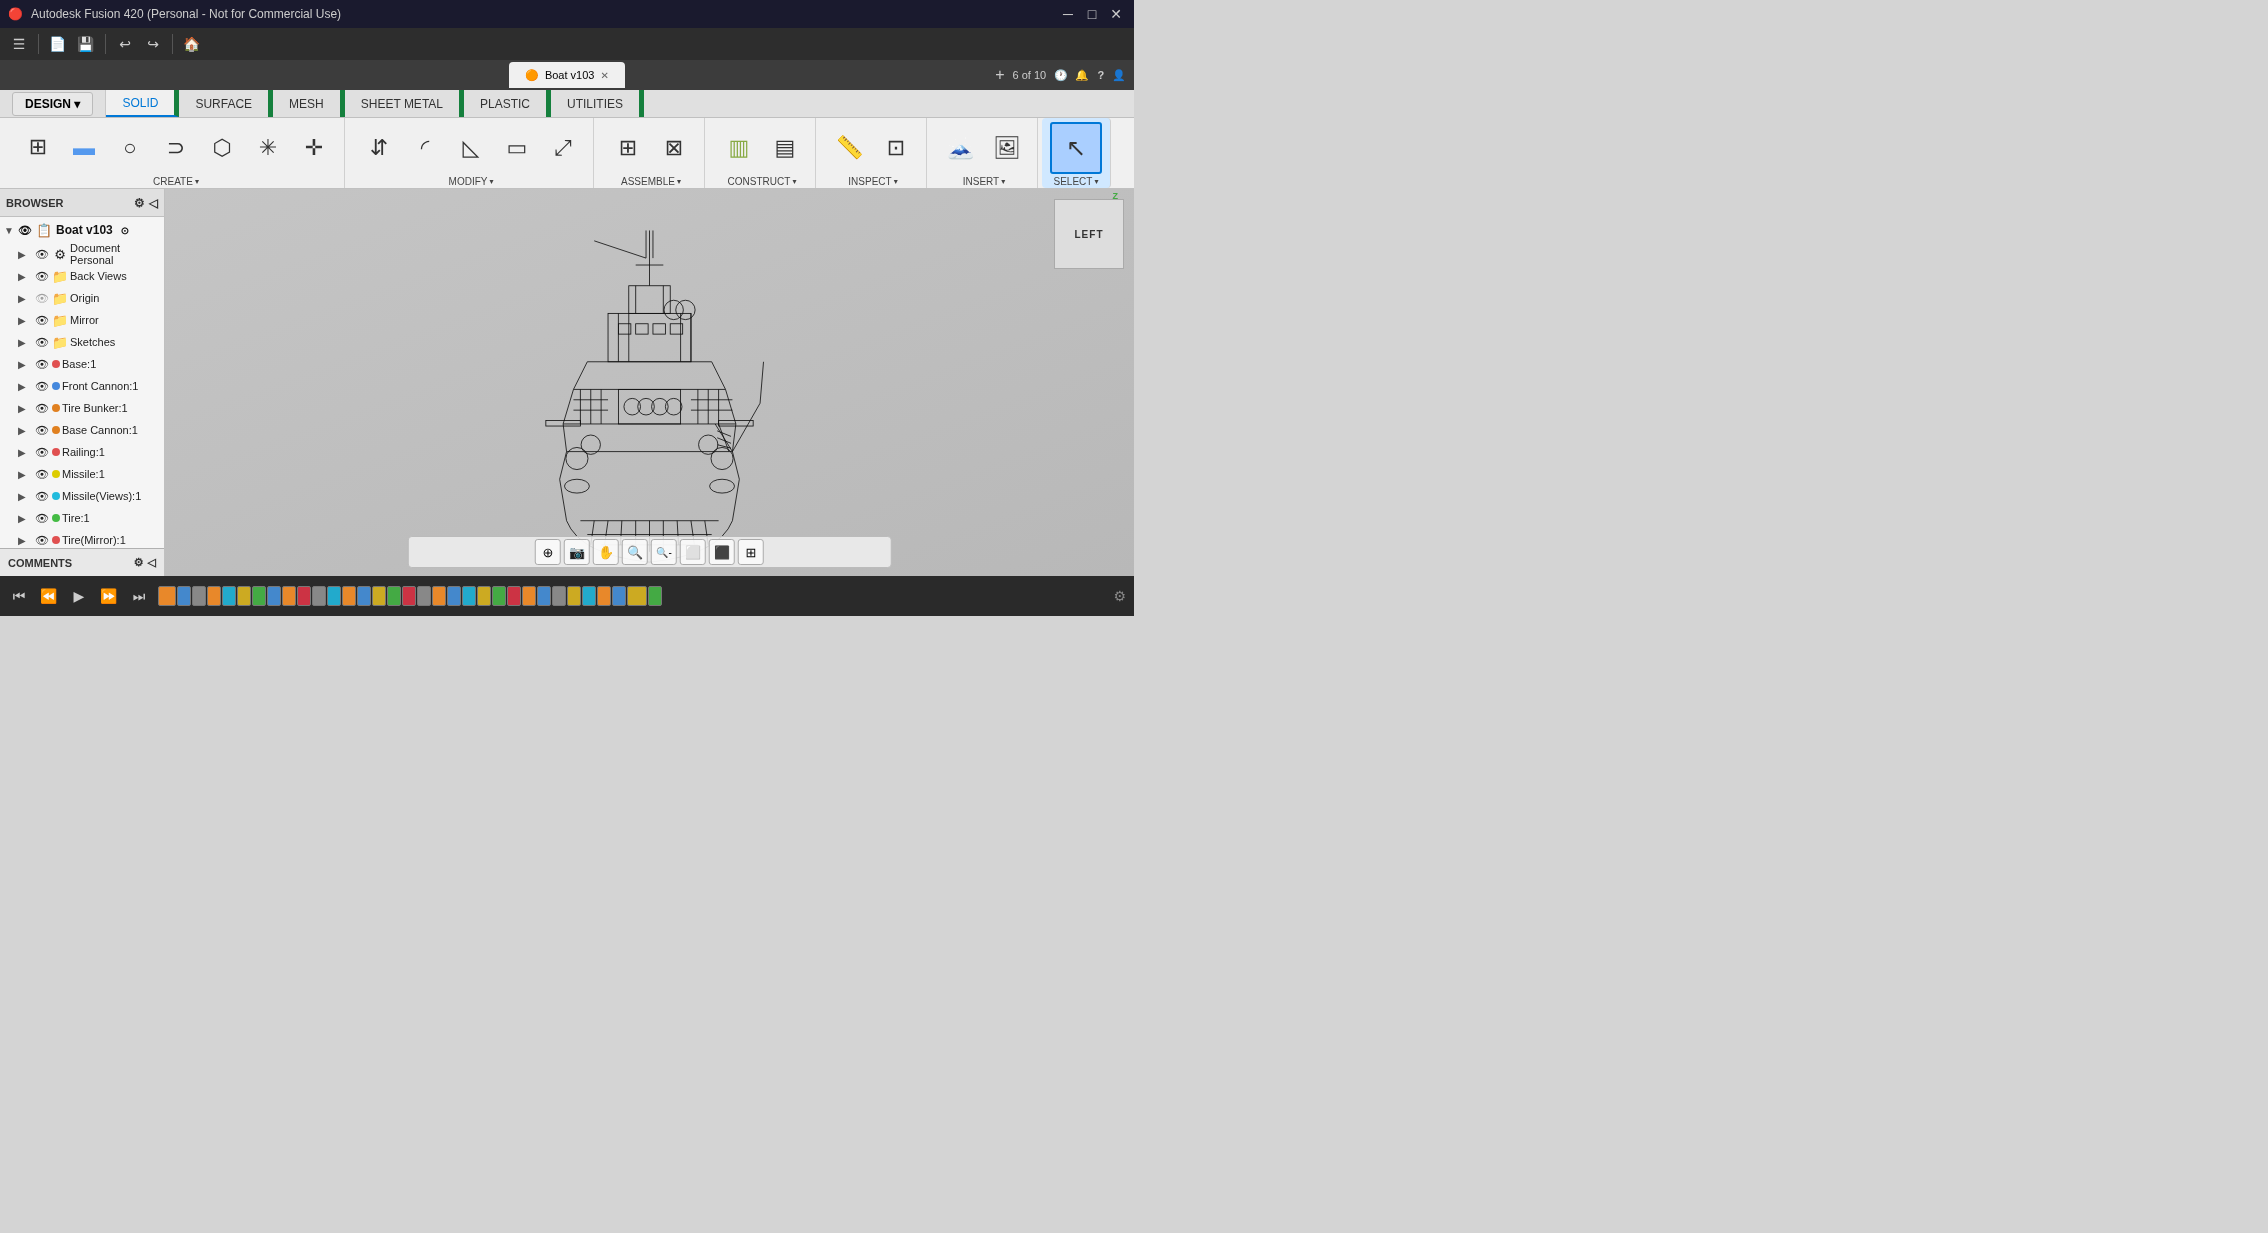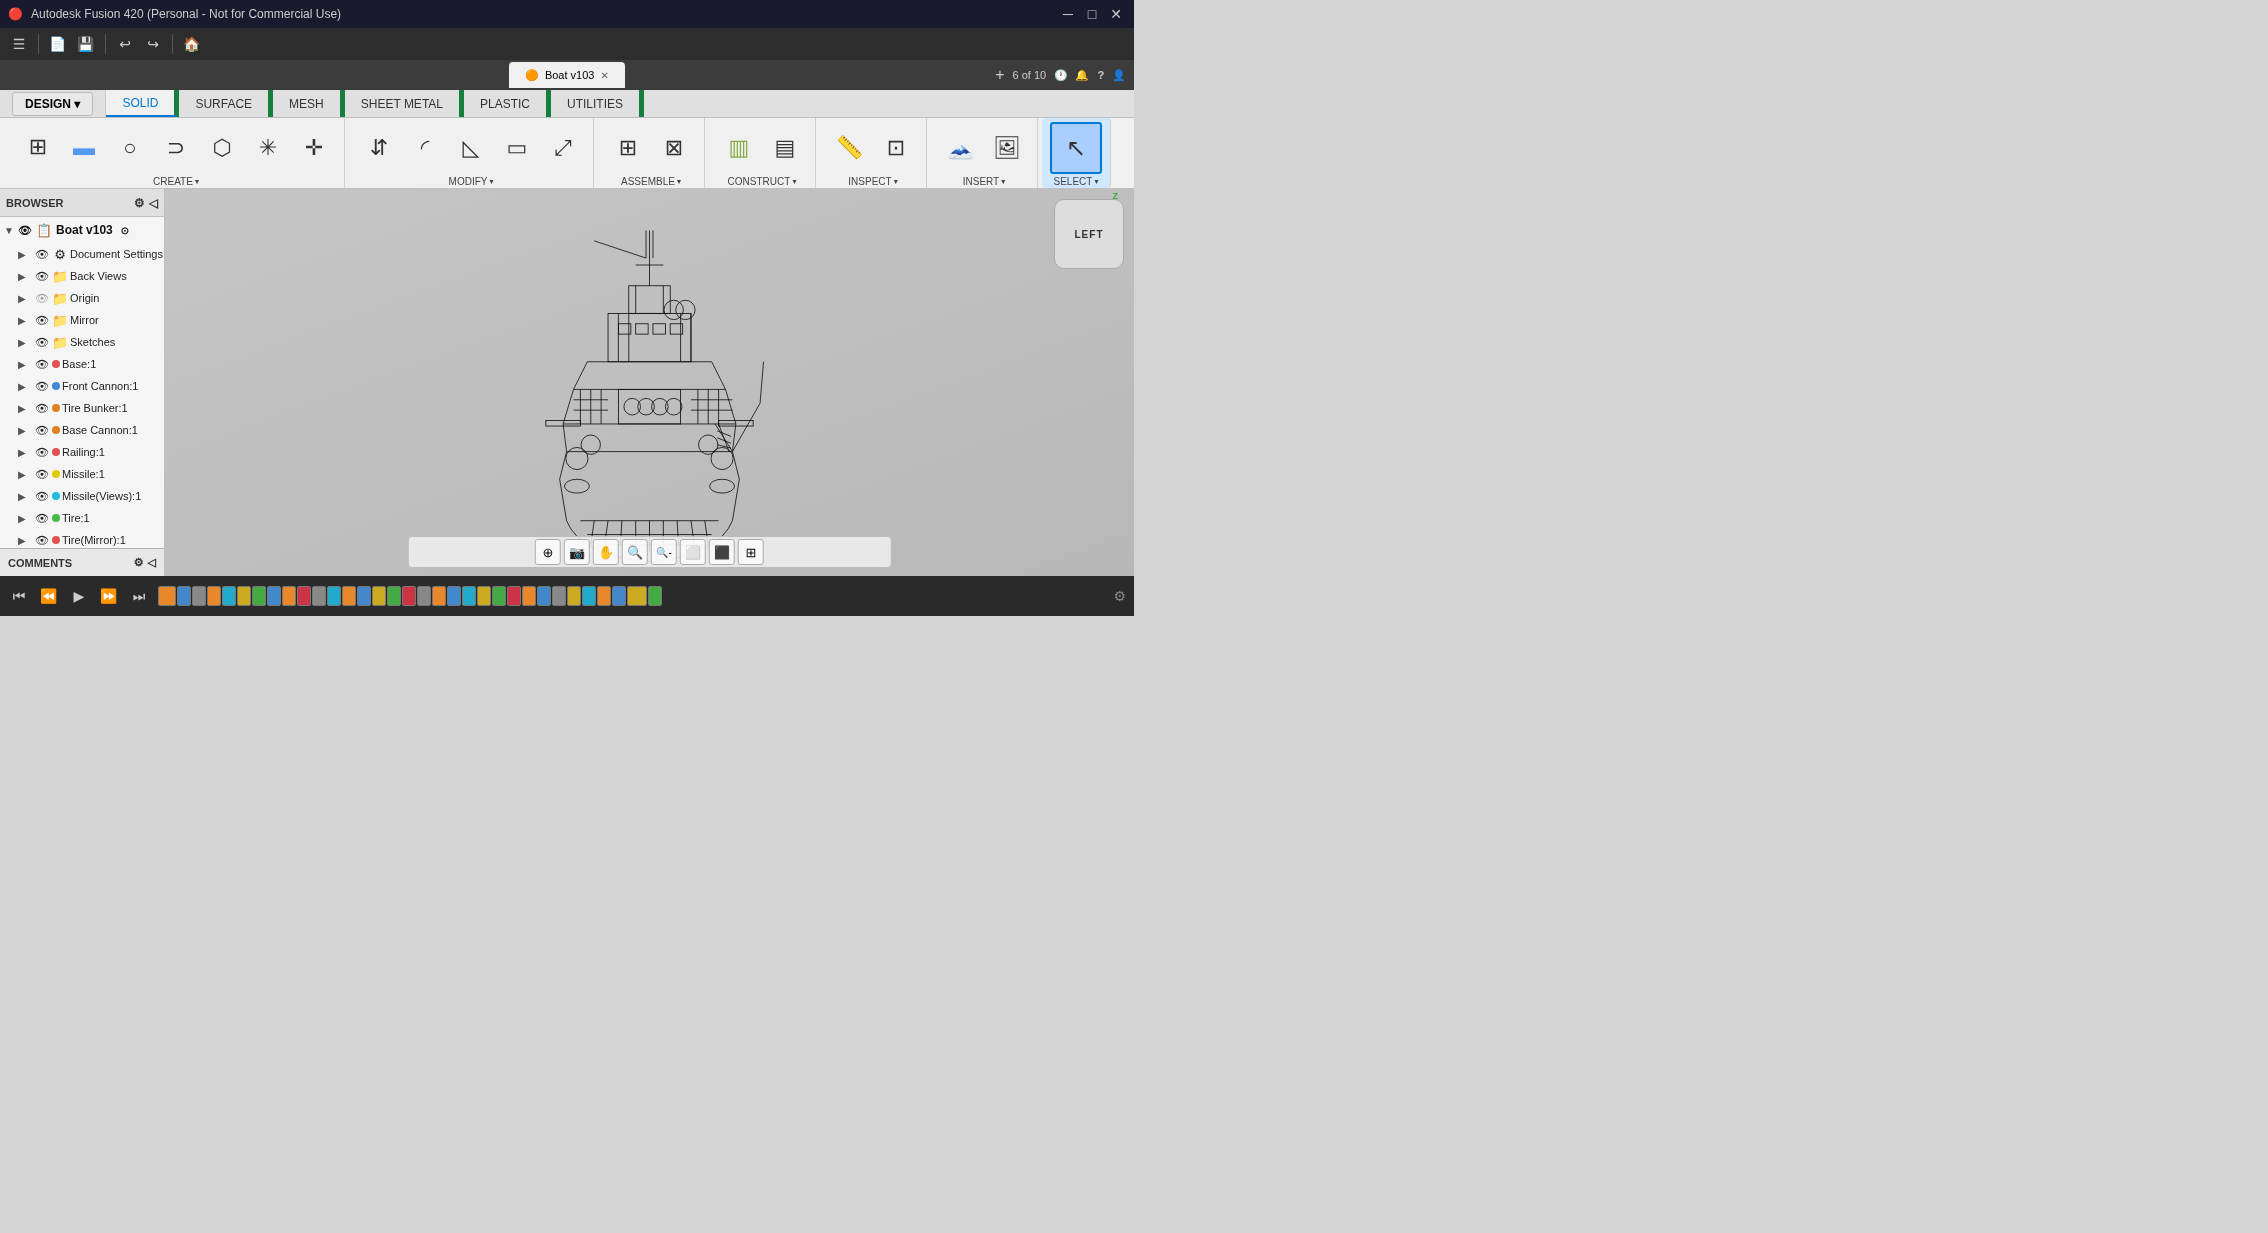--- a/index.html
+++ b/index.html
@@ -546,21 +546,21 @@
           <span style="font-size:11px;">👁</span>
           <span style="font-size:13px;">📋</span>
           <span>Boat v103</span>
           <span style="font-size:10px; margin-left:4px;">⊙</span>
         </div>
 
         <div class="tree-item" style="padding-left:18px;">
           <span class="arrow">▶</span>
           <span class="vis-icon">👁</span>
           <span class="type-icon">⚙</span>
-          <span class="label">Document Settings</span>
+          <span class="label">Document Personal</span>
         </div>
         <div class="tree-item" style="padding-left:18px;">
           <span class="arrow">▶</span>
           <span class="vis-icon">👁</span>
           <span class="type-icon">📁</span>
           <span class="label">Back Views</span>
         </div>
         <div class="tree-item" style="padding-left:18px;">
           <span class="arrow">▶</span>
           <span class="vis-icon" style="opacity:0.4;">👁</span>
@@ -748,21 +748,21 @@
           <rect x="400" y="335" width="50" height="8"></rect>
 
           <circle cx="215" cy="370" r="14"></circle>
           <circle cx="385" cy="370" r="14"></circle>
         </g>
       </svg>
 
       <div id="cube-nav" style="position:absolute; top:10px; right:10px; width:70px; height:70px;">
         <div style="width:100%; height:100%; position:relative;">
 
-          <div style="position:absolute; inset:0; display:flex; align-items:center; justify-content:center; background:#ddd; border:1px solid #aaa; font-size:9px; font-weight:bold; color:#333; border-radius:10px;">
+          <div style="position:absolute; inset:0; display:flex; align-items:center; justify-content:center; background:#ddd; border:1px solid #aaa; font-size:9px; font-weight:bold; color:#333; border-radius:0;">
             <span style="font-size:10px; font-weight:bold; letter-spacing:1px;">LEFT</span>
           </div>
           <div style="position:absolute; top:-8px; right:6px; font-size:9px; font-weight:bold; color:#44aa44;">Z</div>
         </div>
       </div>
 
       <div id="view-toolbar" style="position:absolute; bottom:8px; left:50%; transform:translateX(-50%); display:flex; gap:3px; background:rgba(240,240,240,0.85); border-radius:4px; padding:3px 6px; border:1px solid #bbb;">
         <button class="vt-btn" title="Orient camera">⊕</button>
         <button class="vt-btn" title="Camera view">📷</button>
         <button class="vt-btn" title="Pan">✋</button>

